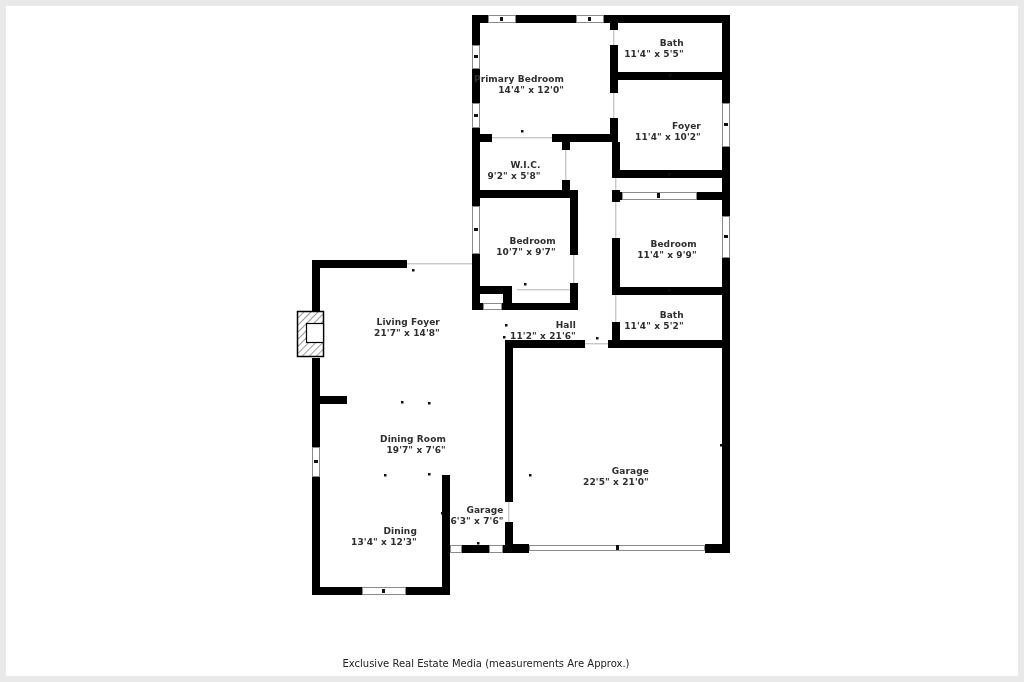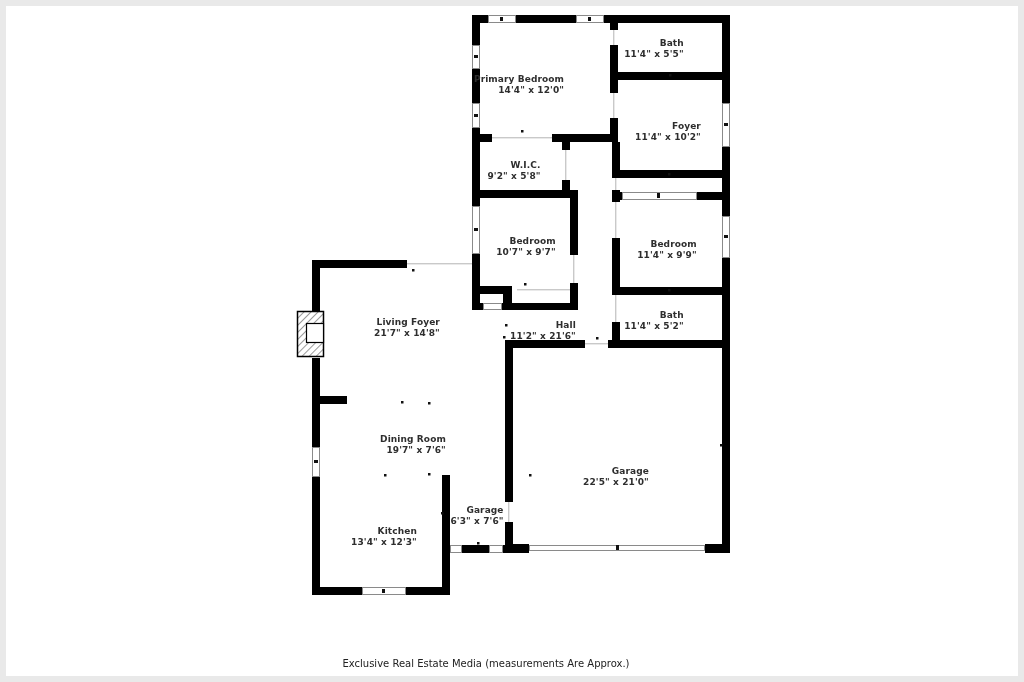--- a/index.html
+++ b/index.html
@@ -182,21 +182,21 @@
   </div>
   <div class="room" style="left:401px;top:322px">
     <span>Living Foyer</span>
     <span>21'7" x 14'8"</span>
   </div>
   <div class="room" style="left:407px;top:439px">
     <span>Dining Room</span>
     <span>19'7" x 7'6"</span>
   </div>
   <div class="room" style="left:378px;top:531px">
-    <span>Kitchen</span>
+    <span>Dining</span>
     <span>13'4" x 12'3"</span>
   </div>
   <div class="room" style="left:471px;top:510px">
     <span>Garage</span>
     <span>6'3" x 7'6"</span>
   </div>
   <div class="room" style="left:610px;top:471px">
     <span>Garage</span>
     <span>22'5" x 21'0"</span>
   </div>

